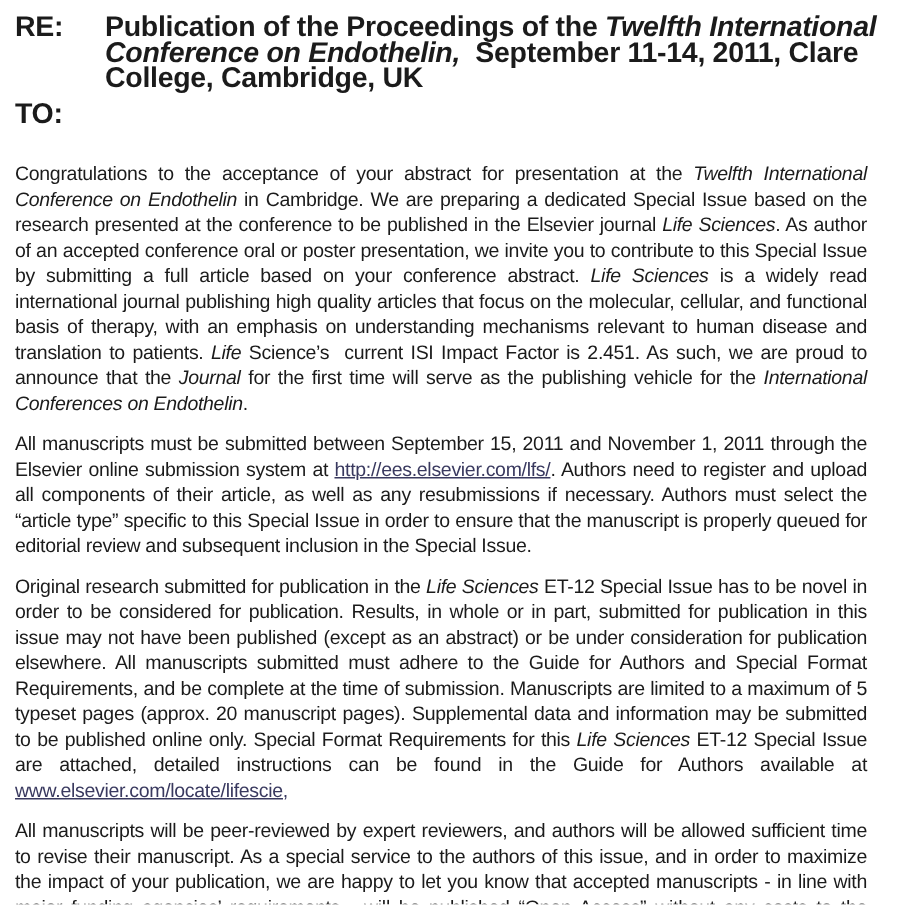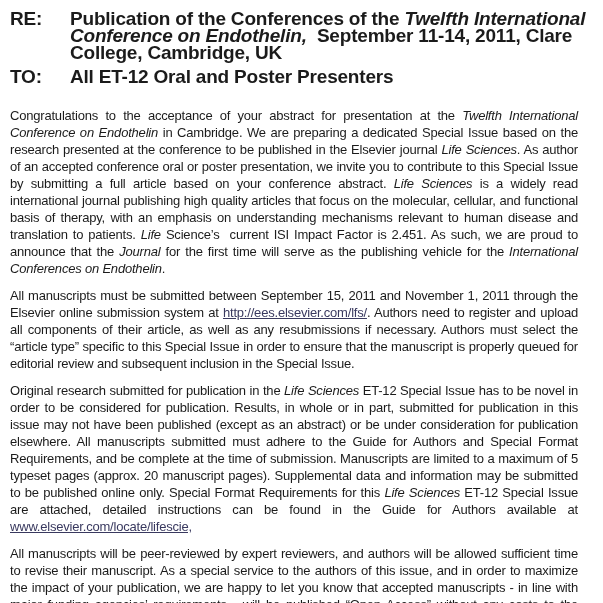--- a/index.html
+++ b/index.html
@@ -50,25 +50,24 @@
     cursor: pointer;
   }
 </style>
 </head>
 <body style="background: rgb(255, 255, 255);">
 
 <div class="page">
   <div class="memo-header">
     <div class="hdr-row">
       <div class="hdr-label">RE:</div>
-      <div class="hdr-content"><span class="seg-normal">Publication of the Conferences of the </span><span class="seg-italic">Twelfth International Conference on Endothelin,</span><span class="seg-normal">&nbsp; September 11-14, 2011, Clare College, Cambridge, UK</span></div>
+      <div class="hdr-content"><span class="seg-normal">Publication of the Proceedings of the </span><span class="seg-italic">Twelfth International Conference on Endothelin,</span><span class="seg-normal">&nbsp; September 11-14, 2011, Clare College, Cambridge, UK</span></div>
     </div>
     <div class="hdr-row">
       <div class="hdr-label">TO:</div>
-      <div class="hdr-content">All ET-12 Oral and Poster Presenters</div>
     </div>
   </div>
 
   <div class="doc-body">
     <p class="doc-para"><span class="seg-normal">Congratulations to the acceptance of your abstract for presentation at the </span><span class="seg-italic">Twelfth International Conference on Endothelin</span><span class="seg-normal"> in Cambridge. We are preparing a dedicated Special Issue based on the research presented at the conference to be published in the Elsevier journal </span><span class="seg-italic">Life Sciences</span><span class="seg-normal">. As author of an accepted conference oral or poster presentation, we invite you to contribute to this Special Issue by submitting a full article based on your conference abstract. </span><span class="seg-italic">Life Sciences</span><span class="seg-normal"> is a widely read international journal publishing high quality articles that focus on the molecular, cellular, and functional basis of therapy, with an emphasis on understanding mechanisms relevant to human disease and translation to patients. </span><span class="seg-italic">Life</span><span class="seg-normal"> Science’s&nbsp; current ISI Impact Factor is 2.451. As such, we are proud to announce that the </span><span class="seg-italic">Journal</span><span class="seg-normal"> for the first time will serve as the publishing vehicle for the </span><span class="seg-italic">International Conferences on Endothelin</span><span class="seg-normal">.</span></p>
     <p class="doc-para"><span class="seg-normal">All manuscripts must be submitted between September 15, 2011 and November 1, 2011 through the Elsevier online submission system at </span><a href="#" class="doc-link">http://ees.elsevier.com/lfs/</a><span class="seg-normal">. Authors need to register and upload all components of their article, as well as any resubmissions if necessary. Authors must select the “article type” specific to this Special Issue in order to ensure that the manuscript is properly queued for editorial review and subsequent inclusion in the Special Issue.</span></p>
     <p class="doc-para"><span class="seg-normal">Original research submitted for publication in the </span><span class="seg-italic">Life Sciences</span><span class="seg-normal"> ET-12 Special Issue has to be novel in order to be considered for publication. Results, in whole or in part, submitted for publication in this issue may not have been published (except as an abstract) or be under consideration for publication elsewhere. All manuscripts submitted must adhere to the Guide for Authors and Special Format Requirements, and be complete at the time of submission. Manuscripts are limited to a maximum of 5 typeset pages (approx. 20 manuscript pages). Supplemental data and information may be submitted to be published online only. Special Format Requirements for this </span><span class="seg-italic">Life Sciences</span><span class="seg-normal"> ET-12 Special Issue are attached, detailed instructions can be found in the Guide for Authors available at </span><a href="#" class="doc-link">www.elsevier.com/locate/lifescie,</a></p>
     <p class="doc-para"><span class="seg-normal">All manuscripts will be peer-reviewed by expert reviewers, and authors will be allowed sufficient time to revise their manuscript. As a special service to the authors of this issue, and in order to maximize the impact of your publication, we are happy to let you know that accepted manuscripts - in line with major funding agencies’ requirements - will be published “Open Access” without any costs to the authors. Moreover, there will be </span><span class="seg-underline">no</span><span class="seg-normal"> page charges for authors.</span></p>
   </div>
 </div>

